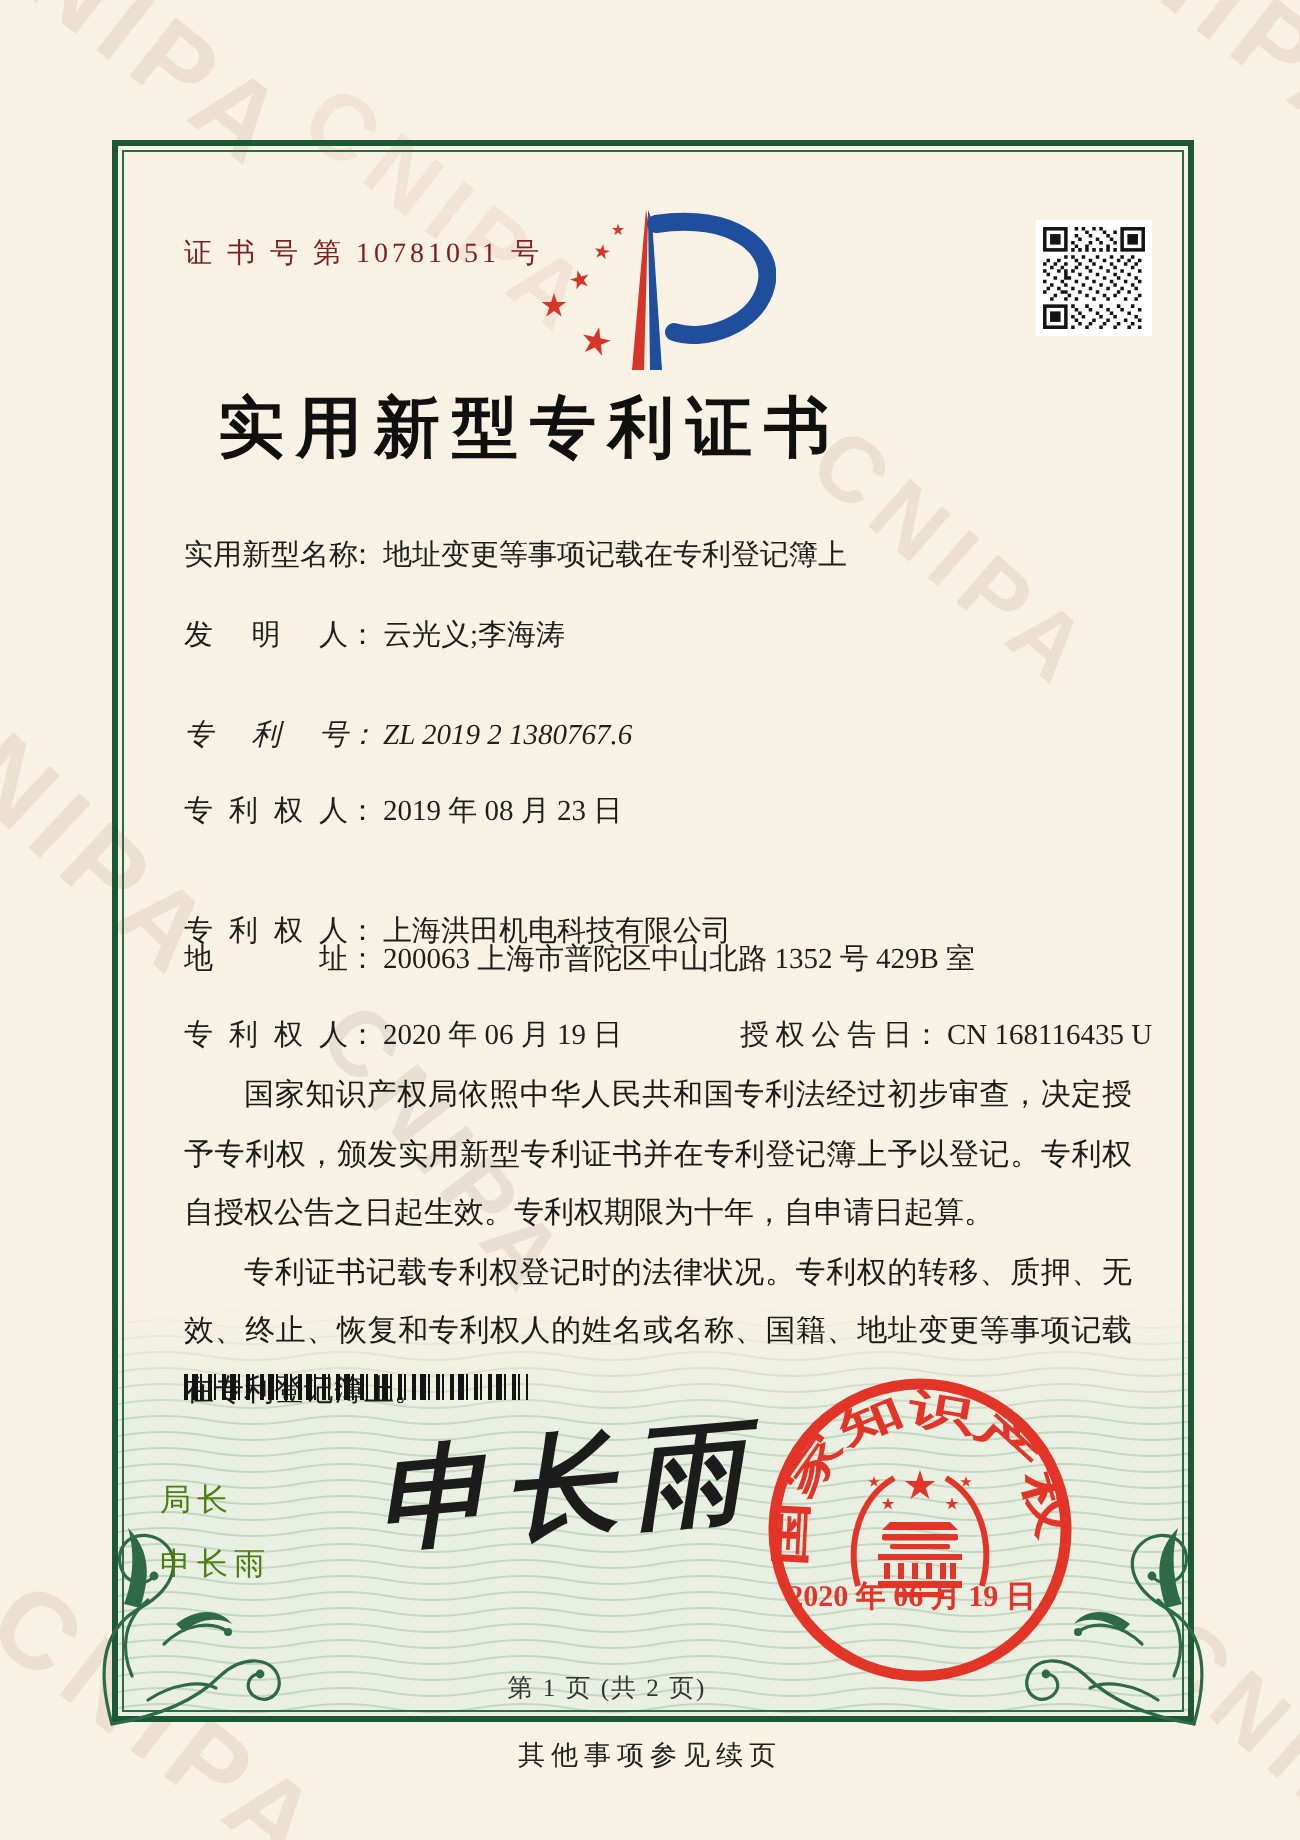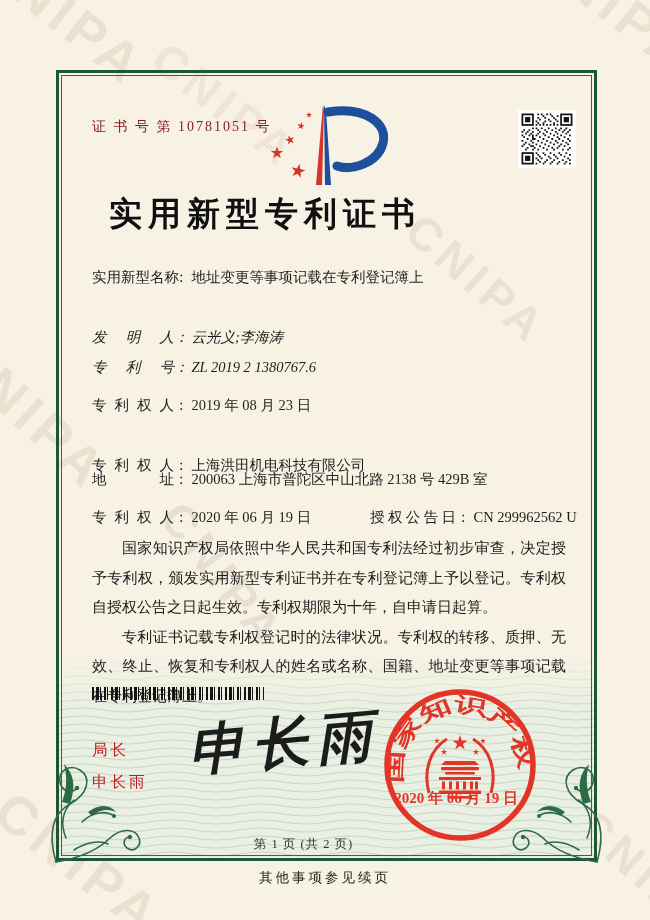--- a/index.html
+++ b/index.html
@@ -31,41 +31,41 @@
   .cert-no{position:absolute; left:92px; top:118px; font-size:14px; letter-spacing:2px; color:#7f1d1d; z-index:5;text-align:center;}
   .logo{position:absolute; left:270px; top:96px; z-index:5;}
   .qr{position:absolute; left:518px; top:110px; z-index:5;}
   .title{
     position:absolute; left:0; top:192px; width:530px; text-align:center;
     font-size:33px; font-weight:bold; letter-spacing:6px; color:#101010; z-index:5;
   }
   
   .rows{position:absolute; left:92px; top:0; width:500px; z-index:5; font-size:14.5px;}
   .row{position:absolute; left:0; white-space:nowrap;}
-  .row.r1{top:268px;} .row.r2{top:328px;font-style:italic;} .row.r3{top:358px;font-style:italic;}
+  .row.r1{top:268px;} .row.r2{top:308px;} .row.r3{top:358px;font-style:italic;}
   .row.r4{top:396px;} .row.r5{top:456px;} .row.r6{top:470px;} .row.r7{top:508px;}
   .lbl{display:inline-block; width:82px; text-align:justify; text-align-last:justify; vertical-align:top;}
   .pair2{position:absolute; left:278px; top:0; white-space:nowrap;}
   .pair2 .lbl{width:86px;}
   .colon{margin-right:3px;}
   
   .paras{position:absolute; left:92px; top:534px; width:474px; z-index:5;
     font-size:15px; line-height:29.5px; text-align:justify; color:#1b1b1b;}
   .paras p{margin:0; text-indent:2em;}
   
   .barcode{
     position:absolute; left:92px; top:687px; width:172px; height:13px; z-index:5;
     background:repeating-linear-gradient(90deg,
       #141414 0 2px, rgba(0,0,0,0) 2px 4px,
       #141414 4px 7px, rgba(0,0,0,0) 7px 8px,
       #141414 8px 9px, rgba(0,0,0,0) 9px 12px,
       #141414 12px 14px, rgba(0,0,0,0) 14px 15px,
       #141414 15px 16px, rgba(0,0,0,0) 16px 19px);
   }
-  .officer{position:absolute; left:92px; top:740px; z-index:5; font-size:15.5px; letter-spacing:3px; color:#b91c1c;}
+  .officer{position:absolute; left:80px; top:740px; z-index:5; font-size:15.5px; letter-spacing:3px; color:#4d7c0f;}
   .officer .name{margin-top:11px;}
   .signature{
     position:absolute; left:188px; top:706px; z-index:6;
     font-size:56px; font-style:italic; font-weight:bold; letter-spacing:8px;
     color:#1c1c1c; transform:rotate(-5deg); white-space:nowrap;
   }
   .seal{position:absolute; left:374px; top:681px; z-index:7;}
   .page-info{position:absolute; left:0; top:836px; width:607px; text-align:center;
     font-size:12.5px; letter-spacing:1px; color:#333; z-index:5;}
   .footer-note{position:absolute; left:0; top:869px; width:650px; text-align:center;
@@ -194,26 +194,26 @@
     <div class="row r3">
       <span class="lbl">专利号</span><span class="colon">：</span><span class="val">ZL 2019 2 1380767.6</span>
     </div>
     <div class="row r4">
       <span class="lbl">专利权人</span><span class="colon">：</span><span class="val">2019 年 08 月 23 日</span>
     </div>
     <div class="row r5">
       <span class="lbl">专利权人</span><span class="colon">：</span><span class="val">上海洪田机电科技有限公司</span>
     </div>
     <div class="row r6">
-      <span class="lbl">地址</span><span class="colon">：</span><span class="val">200063 上海市普陀区中山北路 2138 号 429B 室</span>
+      <span class="lbl">地址</span><span class="colon">：</span><span class="val">200063 上海市普陀区中山北路 1352 号 429B 室</span>
     </div>
     <div class="row r7">
       <span class="lbl">专利权人</span><span class="colon">：</span><span class="val">2020 年 06 月 19 日</span>
       <span class="pair2">
-        <span class="lbl">授权公告日</span><span class="colon">：</span><span class="val">CN 299962562 U</span>
+        <span class="lbl">授权公告日</span><span class="colon">：</span><span class="val">CN 168116435 U</span>
       </span>
     </div>
   </div>
 
   <div class="paras">
     <p>国家知识产权局依照中华人民共和国专利法经过初步审查，决定授予专利权，颁发实用新型专利证书并在专利登记簿上予以登记。专利权自授权公告之日起生效。专利权期限为十年，自申请日起算。</p>
     <p>专利证书记载专利权登记时的法律状况。专利权的转移、质押、无效、终止、恢复和专利权人的姓名或名称、国籍、地址变更等事项记载在专利登记簿上。</p>
   </div>
 
   <div class="barcode"></div>

